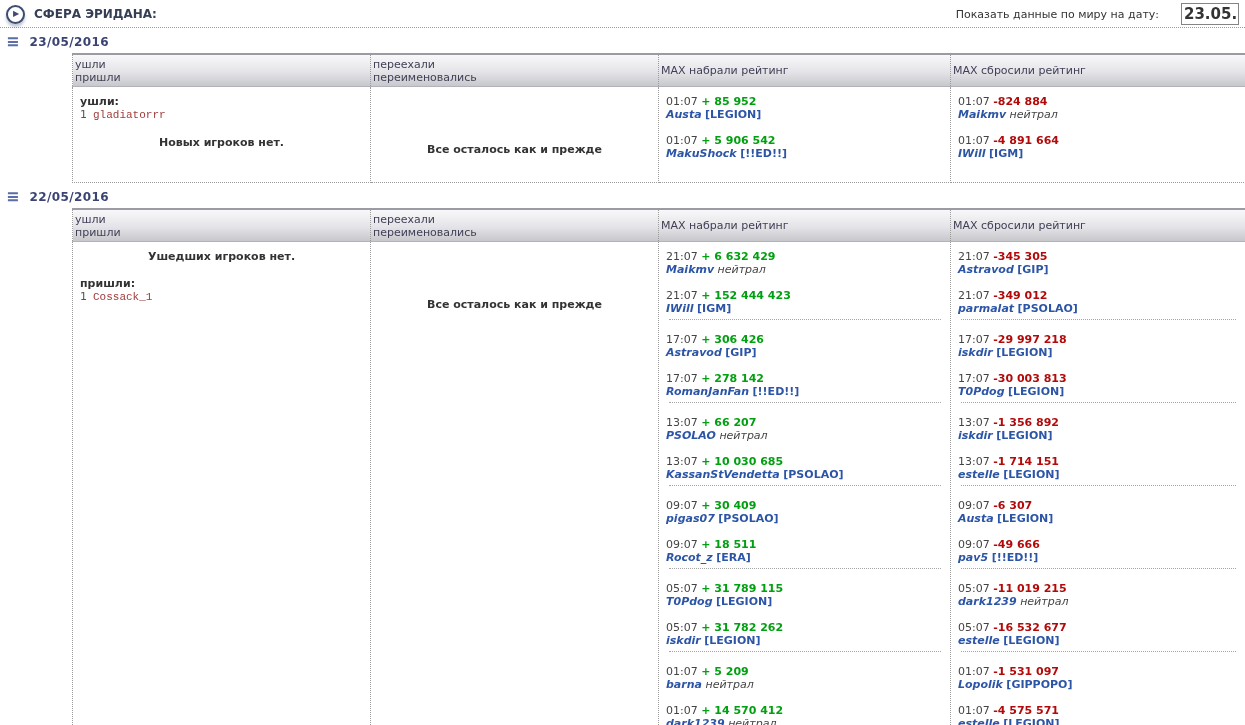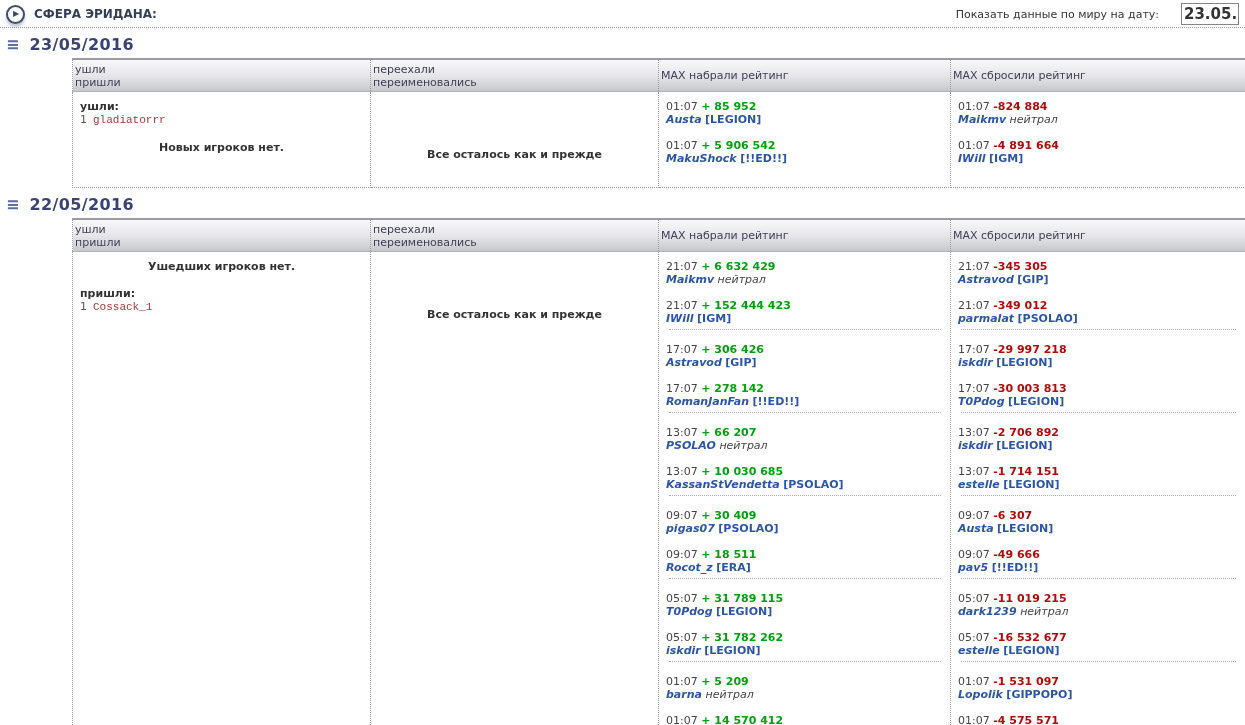--- a/index.html
+++ b/index.html
@@ -21,21 +21,21 @@
   .datebar{display:flex;align-items:center;gap:22px;color:#333;}
   .date-input{
     width:52px;border:1px solid #848484;padding:1px 2px;margin-right:2px;
     font-family:"DejaVu Sans","Liberation Sans",sans-serif;
     font-weight:bold;font-size:15px;color:#333;text-align:center;background:#fff;
   }
   .rule{border-bottom:1px dotted #999;margin:1px 0 0 0;}
   
   .section-head{display:flex;align-items:center;gap:10px;margin:7px 0 4px 6px;}
   .burger{color:#5c6ea5;font-size:16px;font-weight:bold;line-height:12px;cursor:pointer;}
-  .section-date{font-weight:bold;font-size:16px;color:#3a4473;letter-spacing:.4px;}
+  .section-date{font-weight:bold;font-size:12px;color:#3a4473;letter-spacing:.4px;}
   
   table.log{border-collapse:collapse;margin-left:72px;width:1173px;table-layout:fixed;}
   table.log th{
     background:linear-gradient(#f8f8fa 0%,#e4e4e8 55%,#c7c8cc 100%);
     border:1px dotted #9b9b9b;border-top:2px solid #9b9ba3;border-bottom:1px solid #b2b2ba;
     font-weight:normal;color:#3f3f55;padding:2px;height:27px;
     vertical-align:middle;text-align:left;line-height:13px;
   }
   table.log td{
     border:1px dotted #9b9b9b;vertical-align:top;
@@ -265,21 +265,21 @@
             <div class="entry">
     <div><span class="time">17:07</span> <span class="val neg">-29 997 218</span></div>
     <div><a class="pname">iskdir</a> <span class="aff">[LEGION]</span></div>
   </div>
             <div class="entry">
     <div><span class="time">17:07</span> <span class="val neg">-30 003 813</span></div>
     <div><a class="pname">T0Pdog</a> <span class="aff">[LEGION]</span></div>
   </div>
             <div class="pair-sep"></div>
             <div class="entry">
-    <div><span class="time">13:07</span> <span class="val neg">-2 706 892</span></div>
+    <div><span class="time">13:07</span> <span class="val neg">-1 356 892</span></div>
     <div><a class="pname">iskdir</a> <span class="aff">[LEGION]</span></div>
   </div>
             <div class="entry">
     <div><span class="time">13:07</span> <span class="val neg">-1 714 151</span></div>
     <div><a class="pname">estelle</a> <span class="aff">[LEGION]</span></div>
   </div>
             <div class="pair-sep"></div>
             <div class="entry">
     <div><span class="time">09:07</span> <span class="val neg">-6 307</span></div>
     <div><a class="pname">Austa</a> <span class="aff">[LEGION]</span></div>

